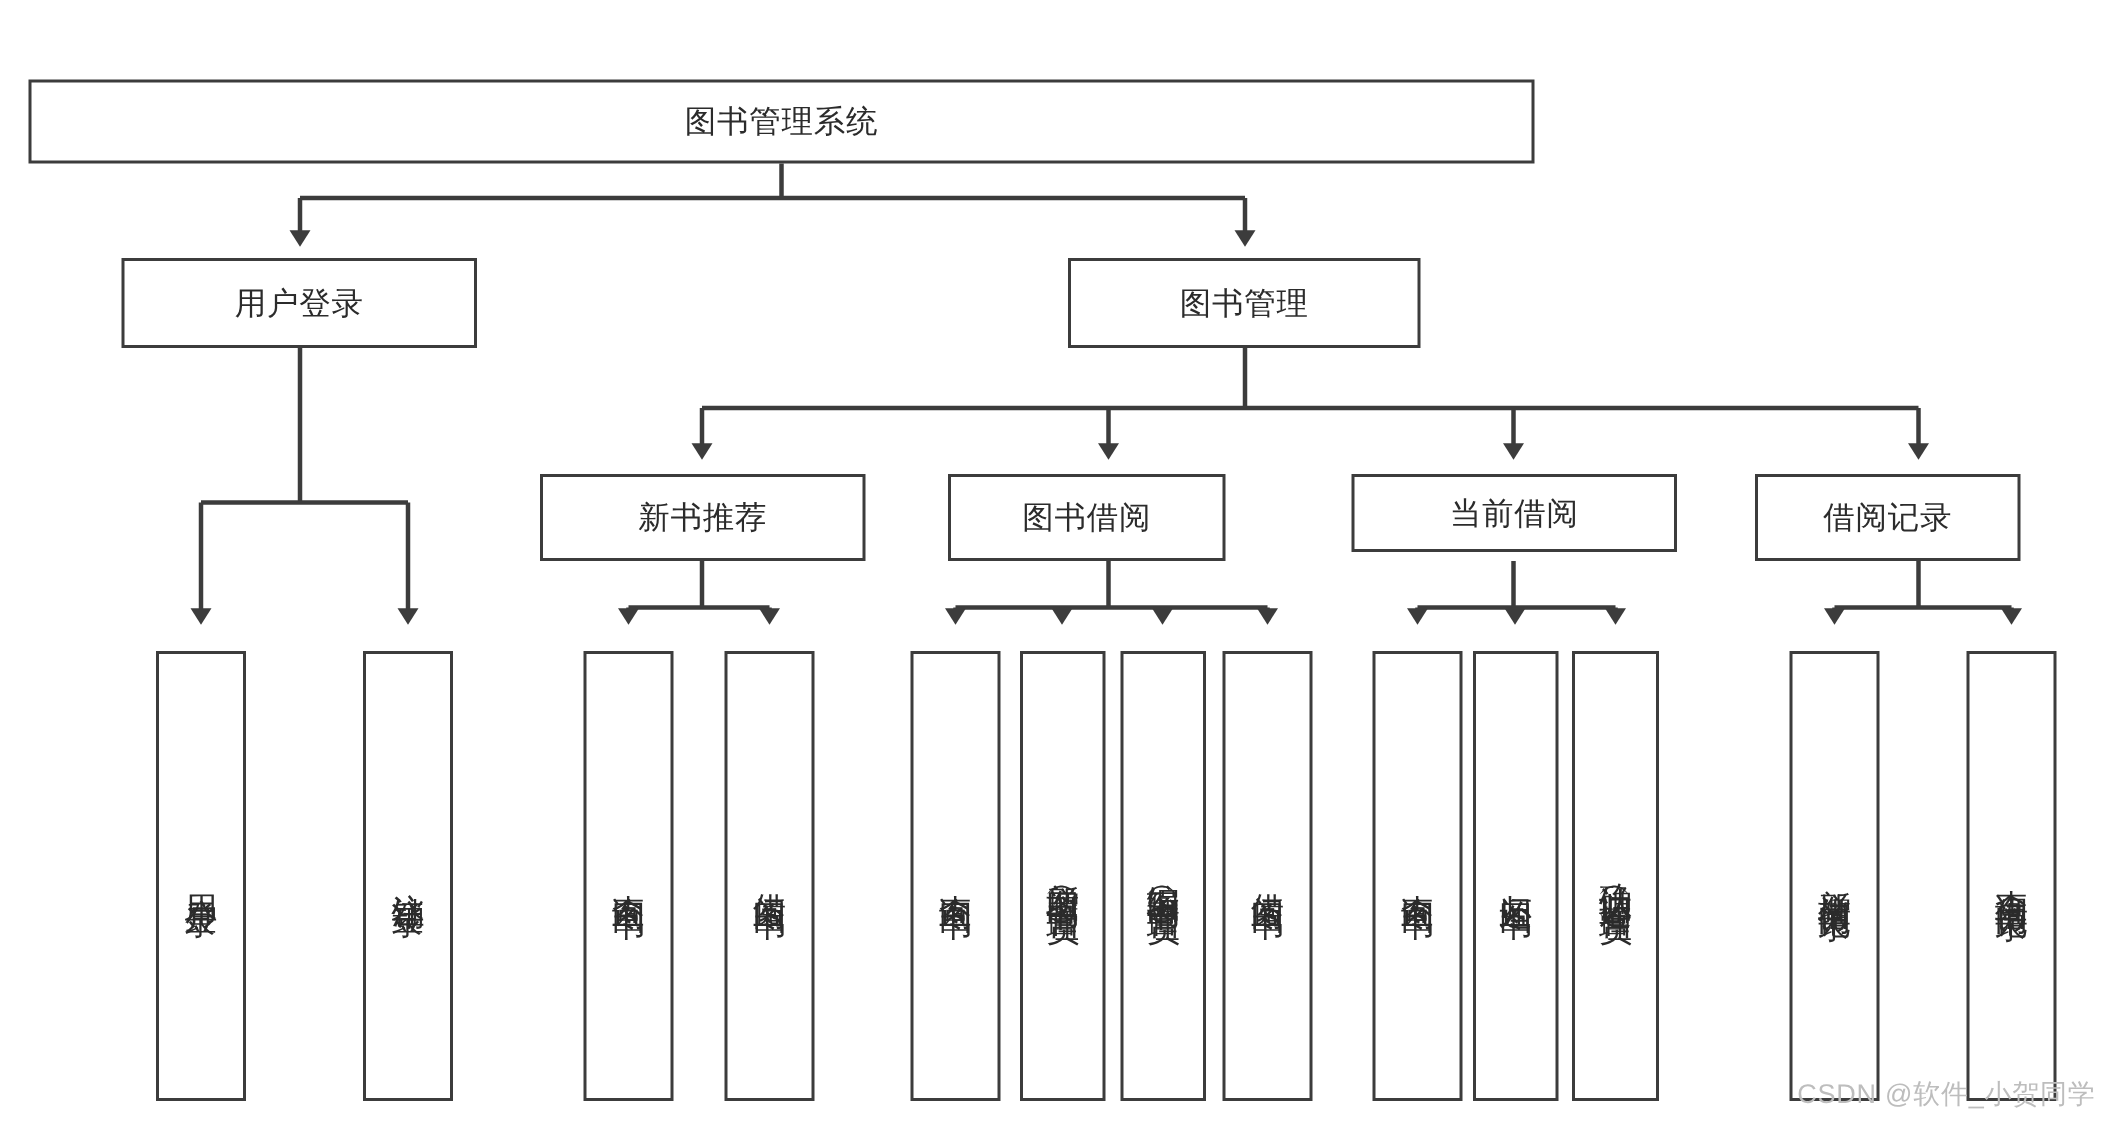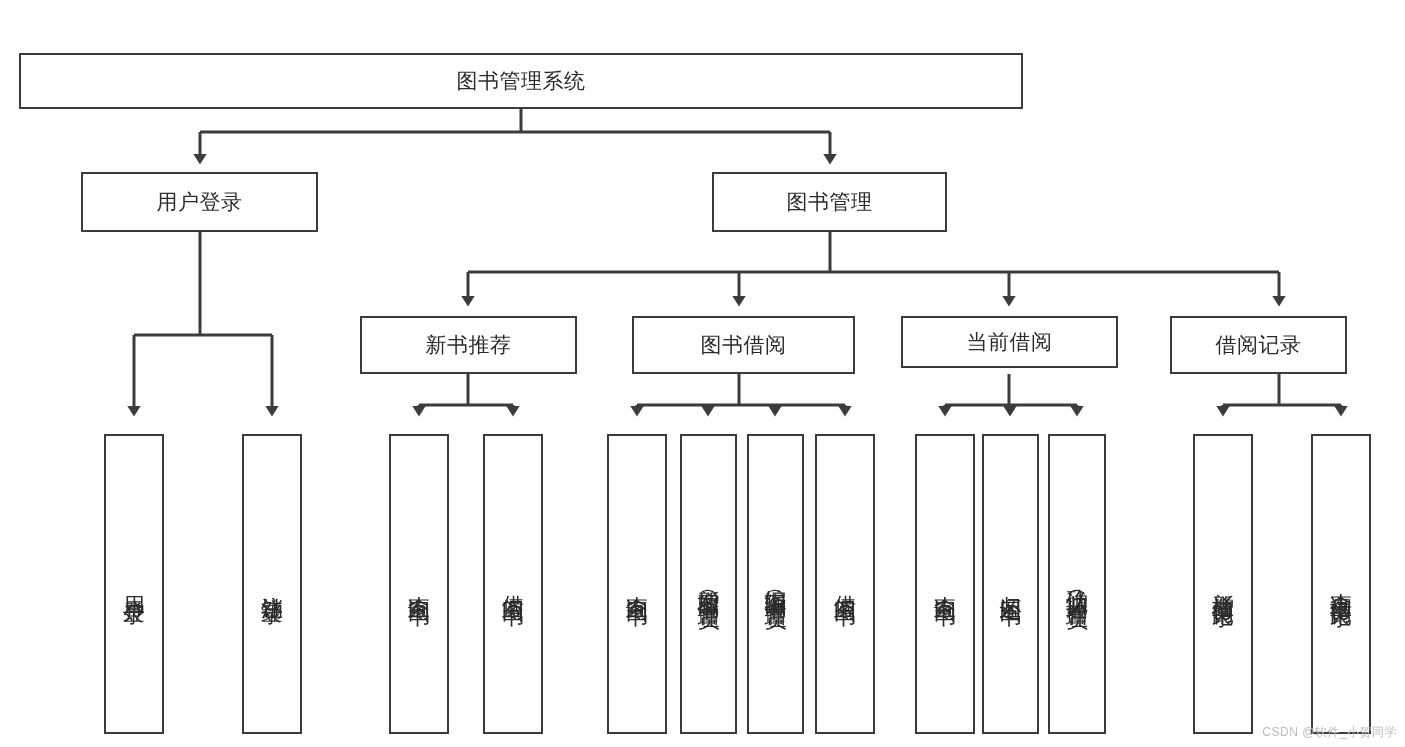--- a/index.html
+++ b/index.html
@@ -49,21 +49,21 @@
   }
   .node.v .txt {
     writing-mode: vertical-rl;
     text-orientation: upright;
     white-space: nowrap;
   }
   #watermark {
     position: absolute;
     right: 8px;
     bottom: 6px;
-    font-size: 12px;
+    font-size: 18px;
     color: #bdbdbd;
     letter-spacing: 0.5px;
     white-space: nowrap;
   }
 </style>
 </head>
 <body>
 
 <div id="canvas">
 
@@ -124,21 +124,21 @@
   <div class="node h" style="left:81px; top:172px; width:237px; height:60px;">
     <span class="txt">用户登录</span>
   </div>
   <div class="node h" style="left:712px; top:172px; width:235px; height:60px;">
     <span class="txt">图书管理</span>
   </div>
 
   <div class="node h" style="left:360px; top:316px; width:217px; height:58px;">
     <span class="txt">新书推荐</span>
   </div>
-  <div class="node h" style="left:632px; top:316px; width:223px; height:58px;">
+  <div class="node h" style="left:632px; top:316px; width:185px; height:58px;">
     <span class="txt">图书借阅</span>
   </div>
   <div class="node h" style="left:901px; top:316px; width:217px; height:52px;">
     <span class="txt">当前借阅</span>
   </div>
   <div class="node h" style="left:1170px; top:316px; width:177px; height:58px;">
     <span class="txt">借阅记录</span>
   </div>
 
   <div class="node v" style="left:104px; top:434px; width:60px; height:300px;">

